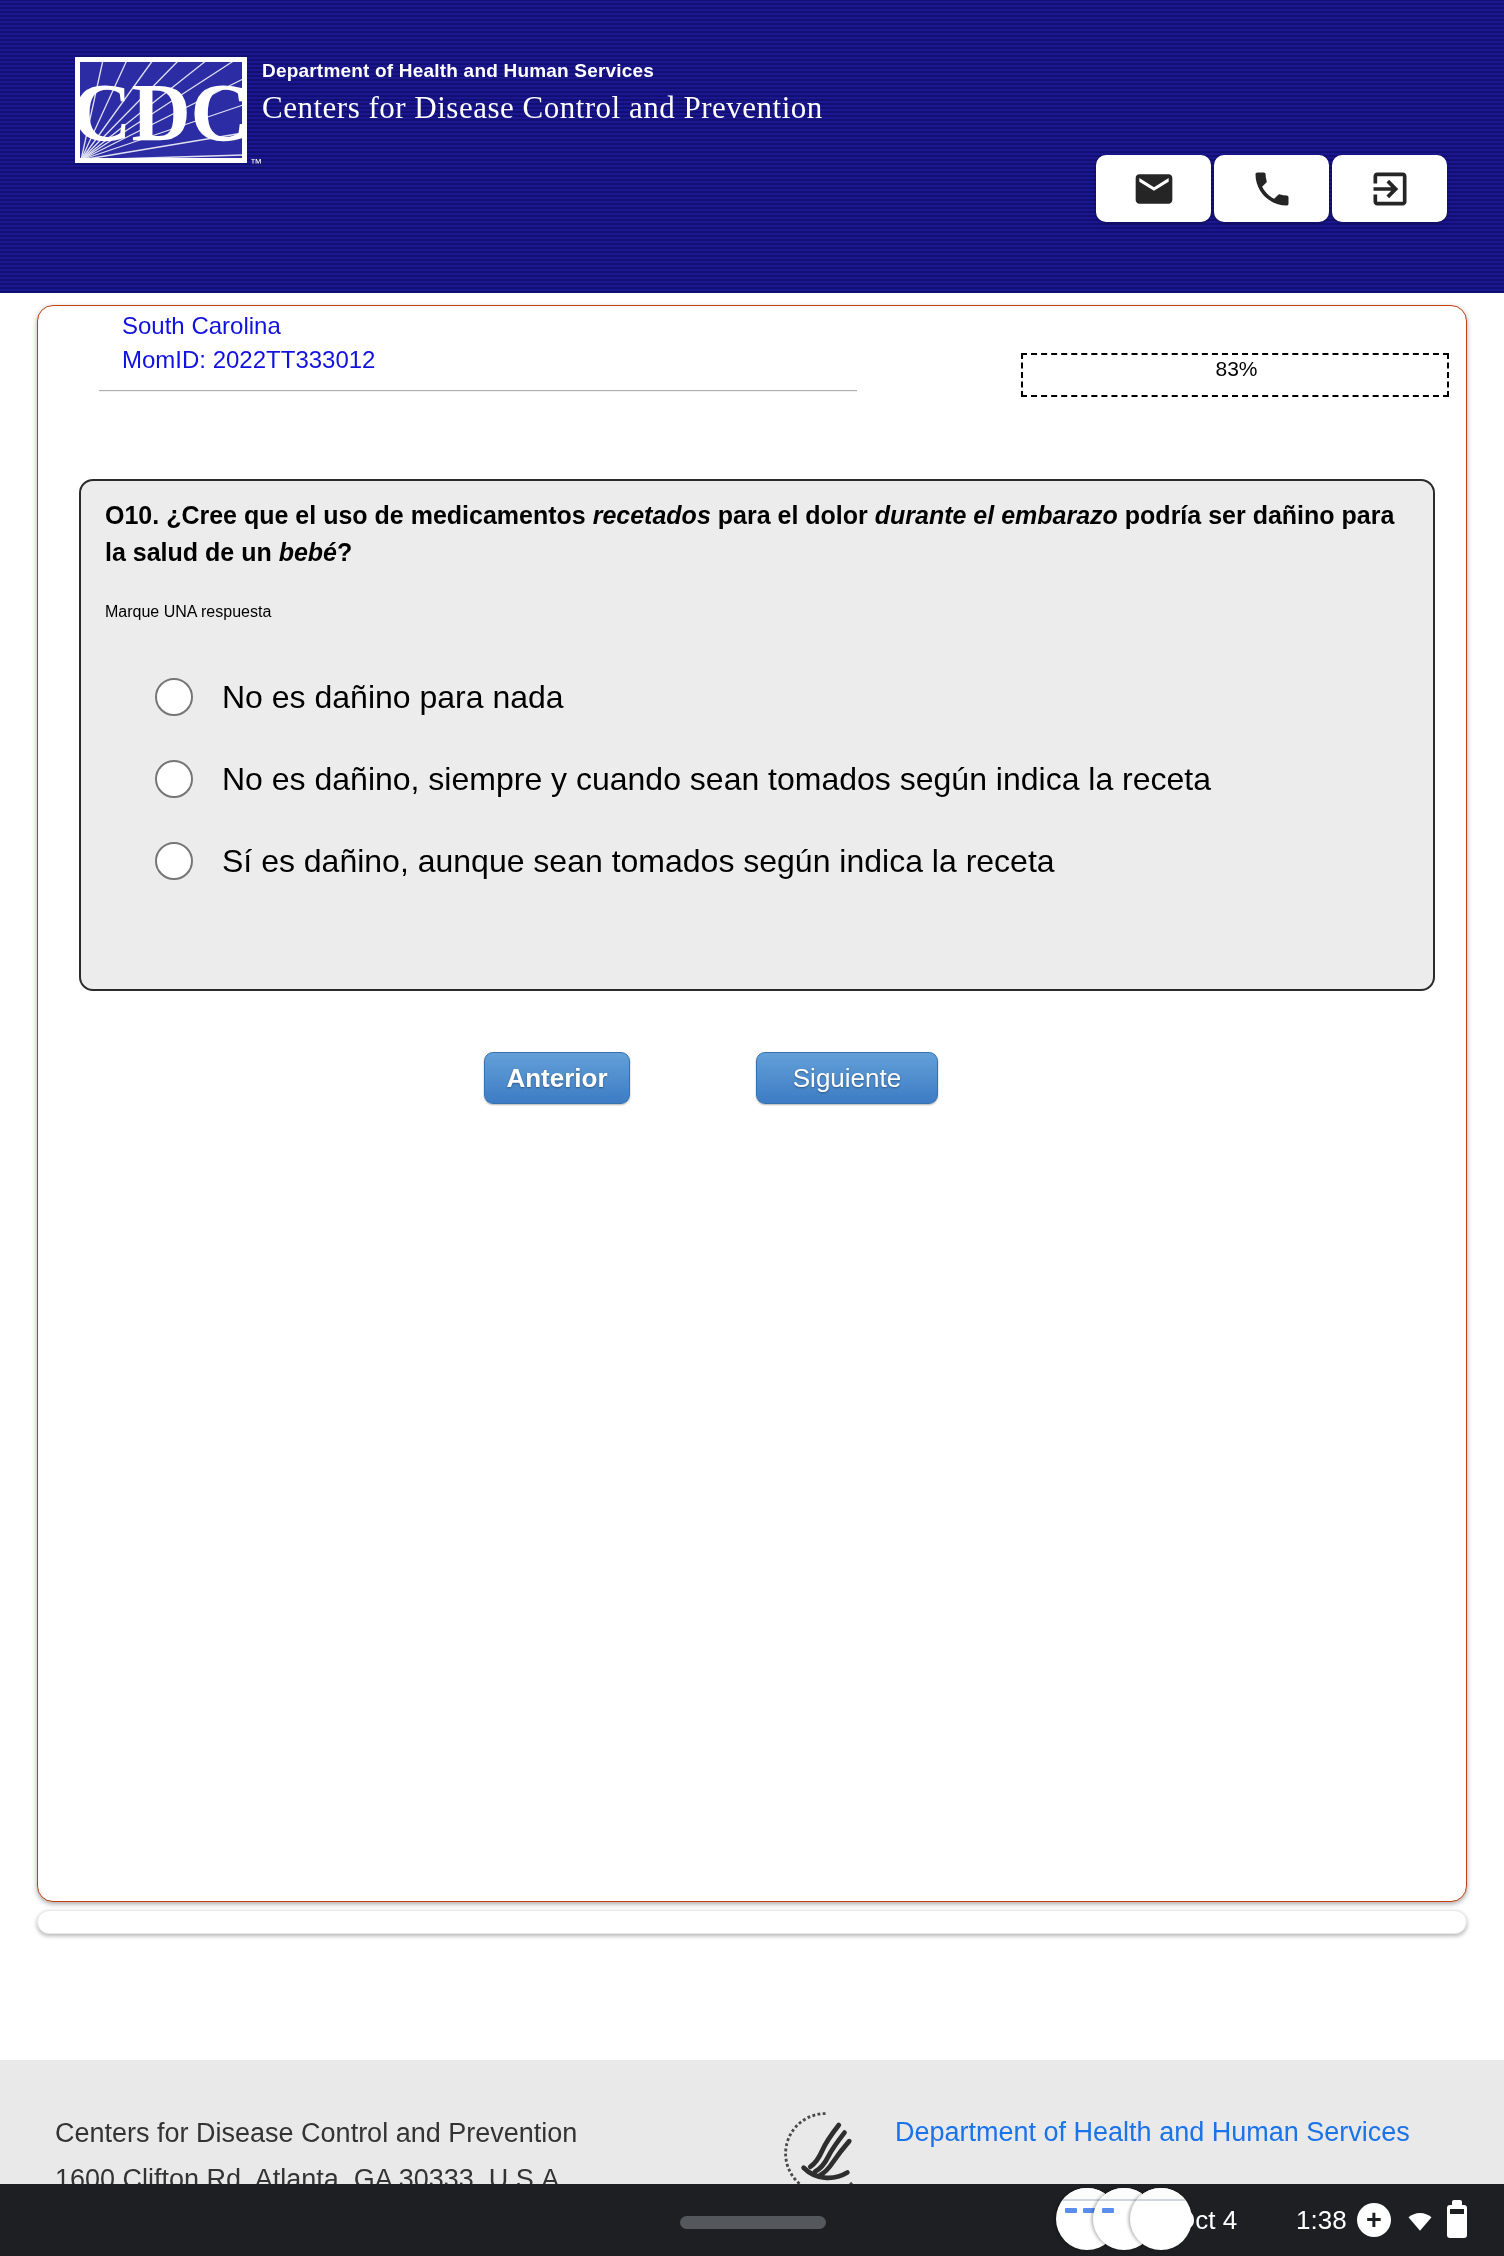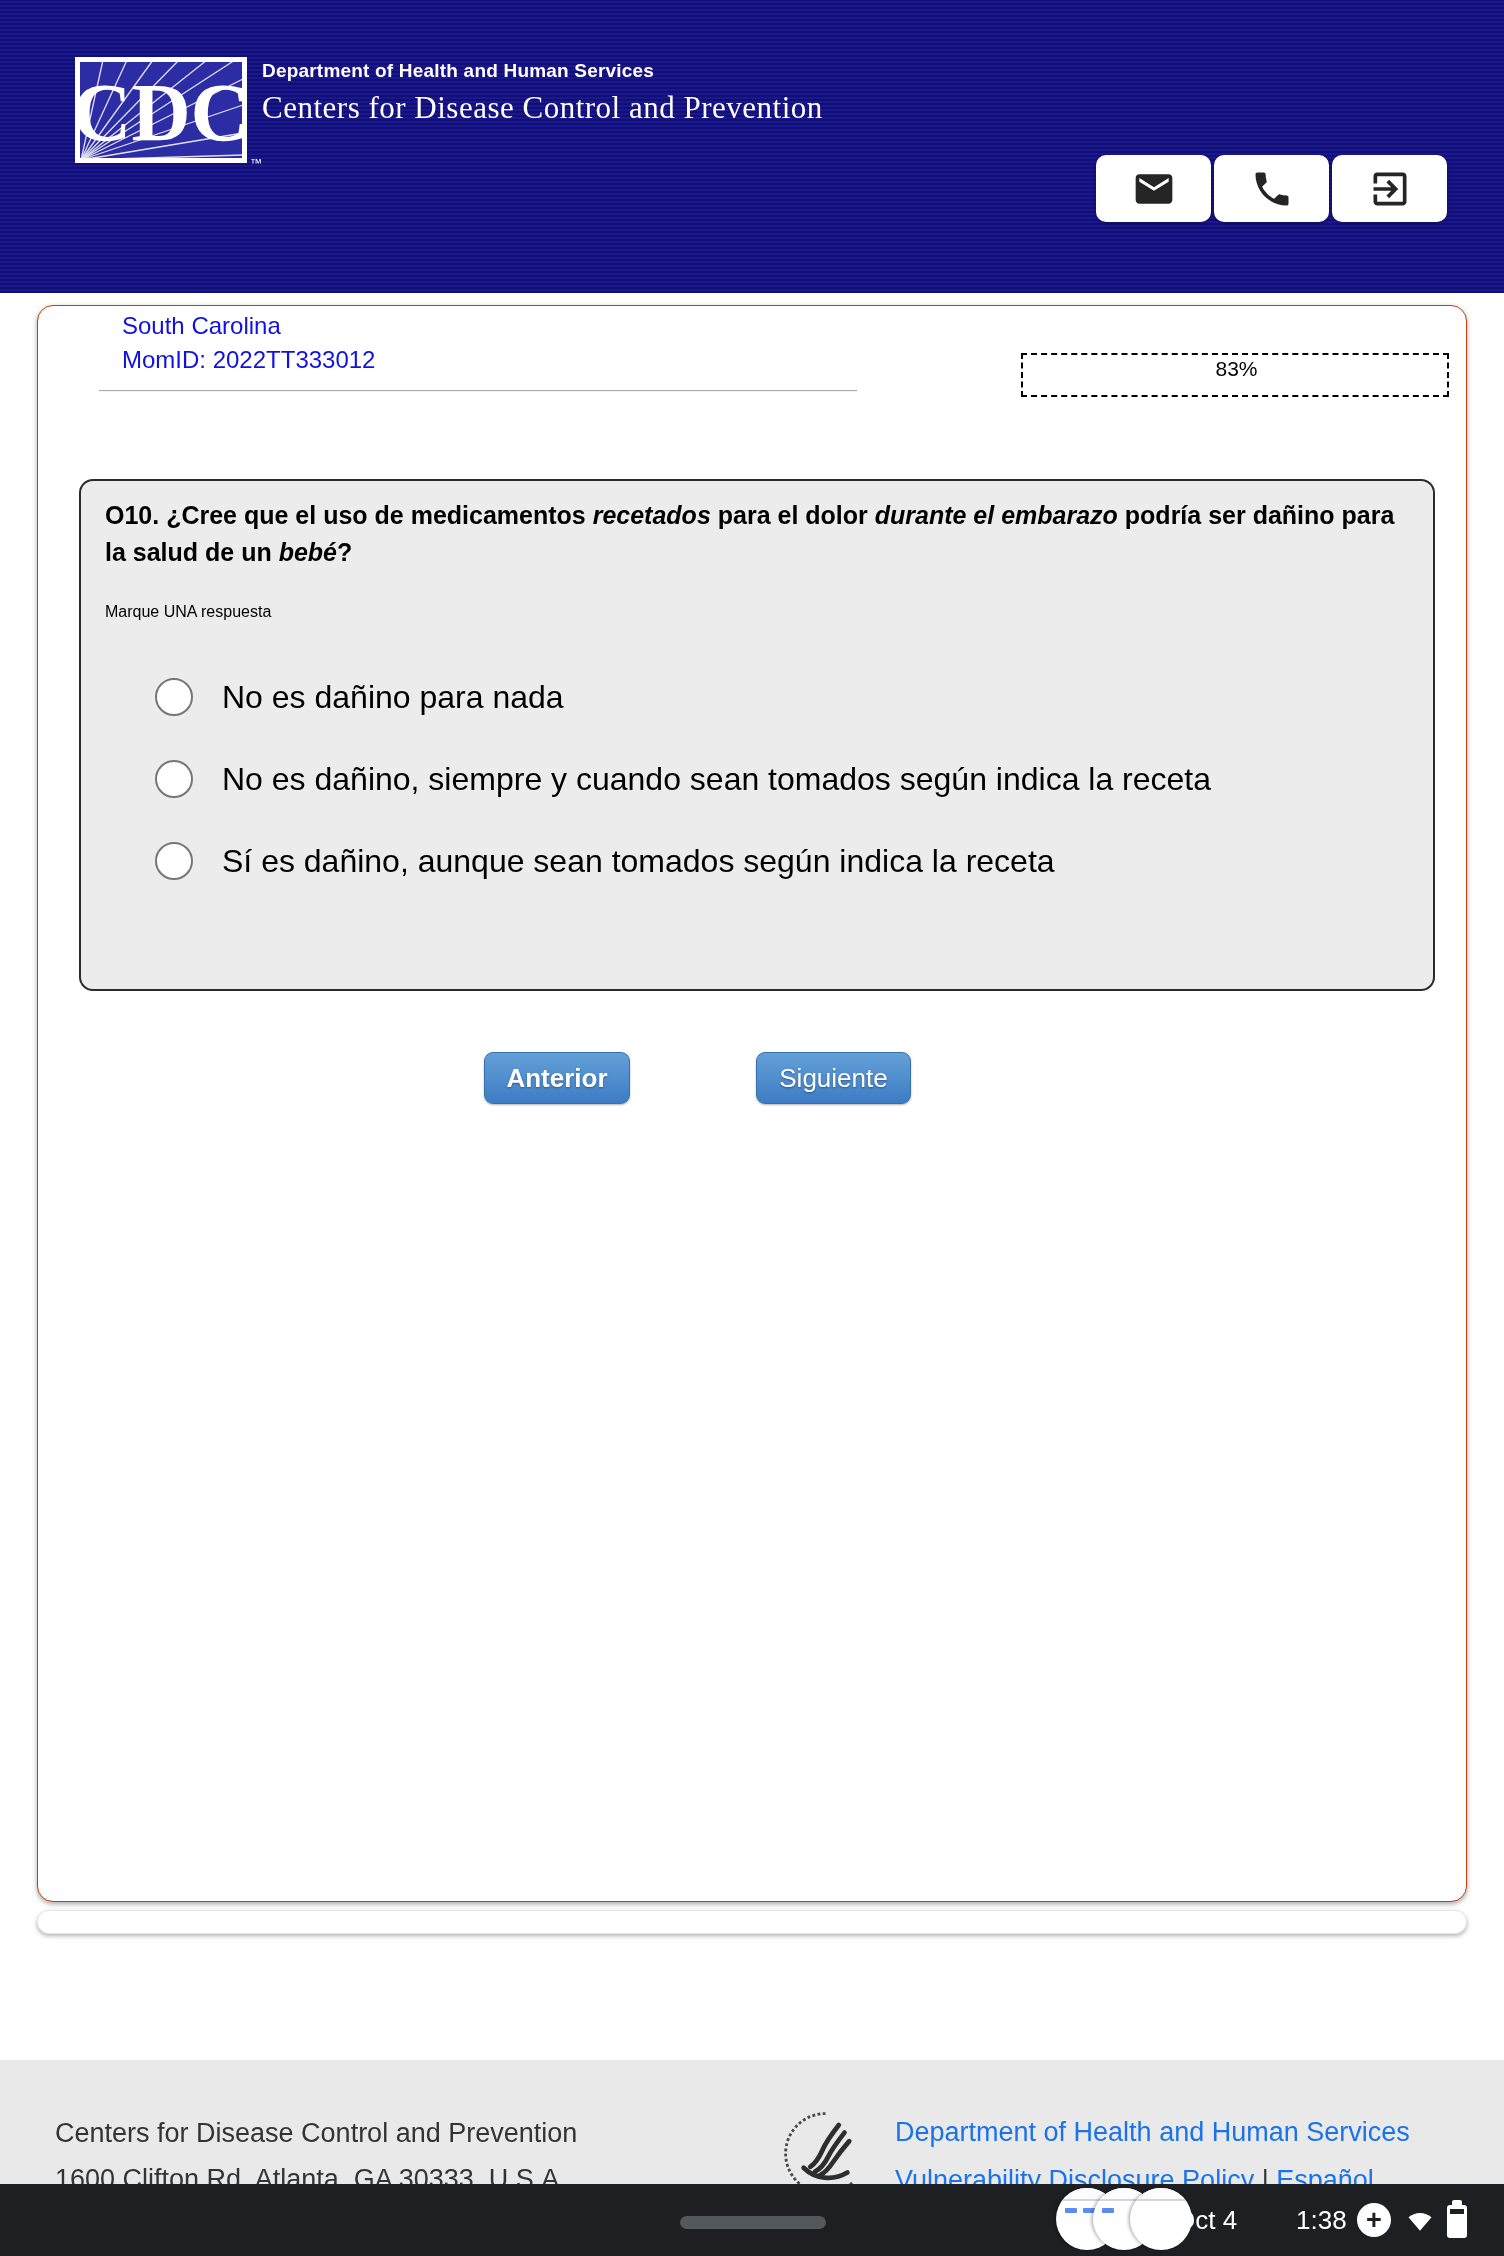--- a/index.html
+++ b/index.html
@@ -69,21 +69,21 @@
   .nav-btn{
     position:absolute;top:746px;height:52px;border-radius:9px;
     background:linear-gradient(#63a0d8,#3d7cc4);
     border:1px solid #3571ad;color:#fff;font-size:26px;
     font-family:"Liberation Sans","DejaVu Sans",sans-serif;
     text-shadow:0 1px 2px rgba(0,0,0,.35);
     box-shadow:0 1px 2px rgba(0,0,0,.3);
     display:flex;align-items:center;justify-content:center;cursor:pointer;
   }
   #btn-anterior{left:446px;width:146px;font-weight:bold;}
-  #btn-siguiente{left:718px;width:155px;}
+  #btn-siguiente{left:718px;width:182px;}
 
   
   #footer{
     position:absolute;left:0;top:2060px;width:1504px;height:124px;
     background:#e9e9e9;overflow:hidden;
   }
   #footer-left{position:absolute;left:55px;top:50px;font-size:27px;color:#333;line-height:46px;}
   #hhs-logo{position:absolute;left:778px;top:46px;width:95px;height:95px;}
   #footer-right{position:absolute;left:895px;top:48px;font-size:27px;line-height:48px;}
   #footer-right a{color:#1a73e8;text-decoration:none;cursor:pointer;}
@@ -208,25 +208,20 @@
       <path d="M50 8 A42 42 0 1 0 50 92 A42 42 0 0 0 79 80" fill="none" stroke="#4a4a4a" stroke-width="3" stroke-dasharray="3 2.5"></path>
       <g fill="none" stroke="#2e2e2e" stroke-width="5" stroke-linecap="round">
         <path d="M64 20 C57 29 51 37 47 46 C43 55 40 60 34 64"></path>
         <path d="M70 28 C63 37 57 45 53 53 C49 61 45 66 39 69"></path>
         <path d="M75 37 C68 45 62 53 58 59 C54 65 50 70 44 73"></path>
         <path d="M27 65 C39 77 58 79 73 70"></path>
       </g>
     </svg>
     <div id="footer-right">
       <div><a>Department of Health and Human Services</a></div>
-      <div>
-        <a class="u">Vulnerability Disclosure Policy</a>
-        <span class="sep">|</span>
-        <a class="u">Español</a>
-      </div>
     </div>
   </div>
 
   <div id="taskbar">
     <div id="nav-pill"></div>
     <div id="recent-apps">
       <div class="app-circle" style="left:0;z-index:1;">
         <div class="bar"></div>
         <div class="dash d1"></div>
         <div class="dash d2"></div>

